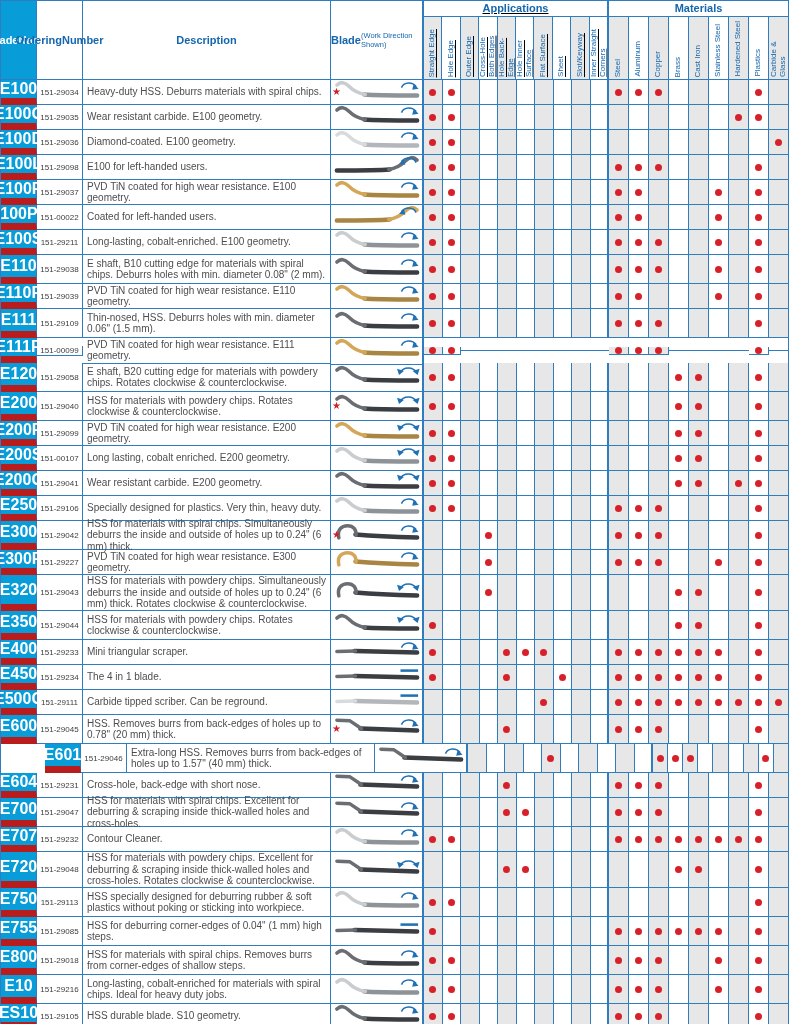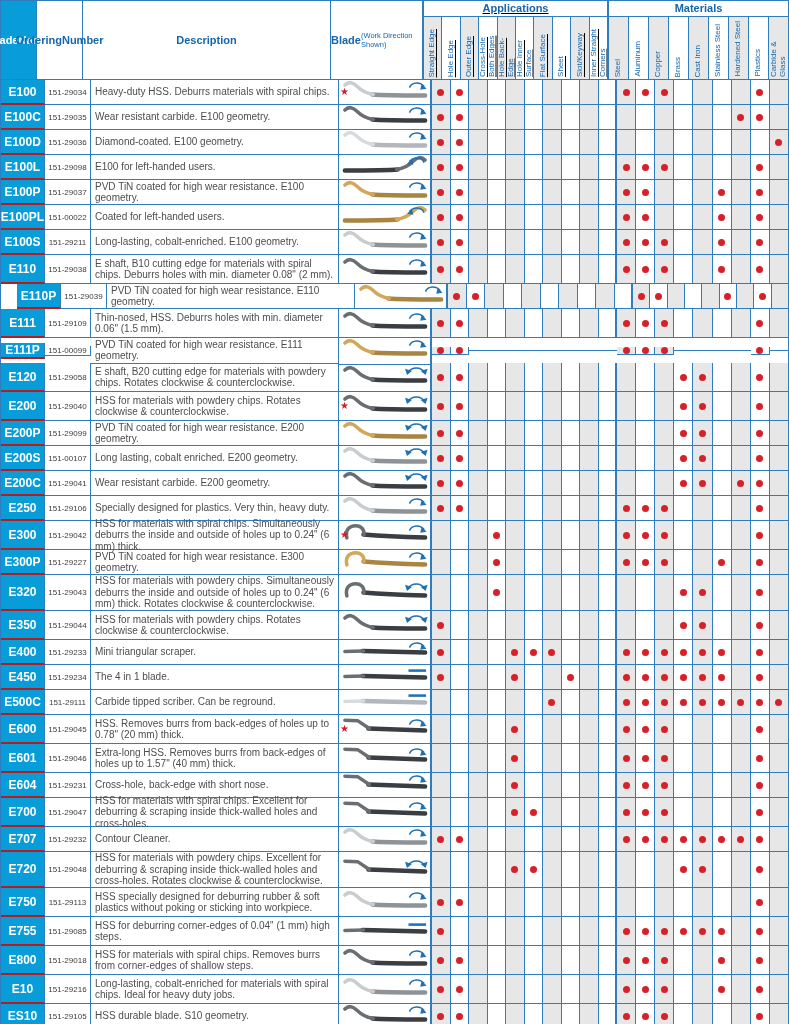--- a/index.html
+++ b/index.html
@@ -27,22 +27,22 @@
   .vcell{box-sizing:border-box;border-right:1px solid var(--border);flex:1;display:flex;
          justify-content:center;align-items:flex-end;overflow:hidden;}
   .vcell:last-child,.appcell:last-child{border-right:1px solid var(--border);}
   .vrow .vcell:last-child{border-right:none;}
   .vlab{writing-mode:vertical-rl;transform:rotate(180deg);font-size:8px;line-height:8.5px;
         max-height:56px;color:var(--htext);padding:2px 0;}
   .stripe{background:var(--stripe);}
   
   .row{display:flex;}
   .cell{box-sizing:border-box;border-right:1px solid var(--border);border-bottom:1px solid var(--border);}
-  .namec{width:44px;background:var(--namebg);color:#fff;font-weight:bold;font-size:12px;
-         display:flex;align-items:center;justify-content:center;border-bottom:2px solid #b91c1c;}
+  .namec{width:36px;background:var(--namebg);color:#fff;font-weight:bold;font-size:16px;
+         display:flex;align-items:center;justify-content:center;border-bottom:7px solid #b91c1c;}
   .orderc{width:46px;font-size:8px;color:#3c3c3c;display:flex;align-items:center;justify-content:center;}
   .descc{width:248px;font-size:10px;line-height:11.5px;color:var(--desc);display:flex;align-items:center;
          padding:1px 4px;}
   .bladec{width:93px;border-right:2px solid var(--border);position:relative;display:flex;
           align-items:center;justify-content:center;}
   .appc{width:18.5px;display:flex;align-items:center;justify-content:center;}
   .appc.lastapp{border-right:2px solid var(--border);}
   .matc{flex:1;display:flex;align-items:center;justify-content:center;}
   .matc:last-child{border-right:none;}
   .dot{width:7px;height:7px;border-radius:50%;background:var(--dot);}
@@ -497,21 +497,21 @@
         <div class="cell matc stripe"></div>
         <div class="cell matc">
           <span class="dot"></span>
         </div>
         <div class="cell matc stripe"></div>
         <div class="cell matc">
           <span class="dot"></span>
         </div>
         <div class="cell matc stripe"></div>
       </div>
-      <div class="row" style="height: 25px; padding-left: 16px;">
+      <div class="row" style="height: 25px;">
         <div class="cell namec">E110P</div>
         <div class="cell orderc">151-29039</div>
         <div class="cell descc">PVD TiN coated for high wear resistance. E110 geometry.</div>
         <div class="cell bladec">
           <span><svg width="90" height="24" viewBox="0 0 92 24">
               <path d="M33,16.5 C45,17.5 60,17.5 87,17.5" fill="none" stroke="#a98544" stroke-width="4.6" stroke-linecap="round"></path>
               <path d="M5,7 C9,3 13,4 17,8 C21,12 26,15.5 34,16.5" fill="none" stroke="#d4a758" stroke-width="3.6" stroke-linecap="round"></path>
               <g>
                 <path d="M71,9.5 C74,3.5 82,3.5 86,8.5" fill="none" stroke="#2070b4" stroke-width="1.6"></path>
                 <path d="M83.5,5.5 L88.5,10.8 L82,11.8 Z" fill="#2070b4"></path>
@@ -1293,21 +1293,21 @@
         </div>
         <div class="cell matc"></div>
         <div class="cell matc stripe"></div>
         <div class="cell matc"></div>
         <div class="cell matc stripe"></div>
         <div class="cell matc">
           <span class="dot"></span>
         </div>
         <div class="cell matc stripe"></div>
       </div>
-      <div class="row" style="height: 29px;">
+      <div class="row" style="height: 29px; margin-left: 44px;">
         <div class="cell namec">E601</div>
         <div class="cell orderc">151-29046</div>
         <div class="cell descc">Extra-long HSS. Removes burrs from back-edges of holes up to 1.57" (40 mm) thick.</div>
         <div class="cell bladec">
           <span><svg width="90" height="24" viewBox="0 0 92 24">
               <path d="M29,13.5 L87,15.5" fill="none" stroke="#3a3d41" stroke-width="4.6" stroke-linecap="round"></path>
               <path d="M5,5 L18,5.5 L30,13.5" fill="none" stroke="#6a6e73" stroke-width="3.6" stroke-linecap="round"></path>
               <g>
                 <path d="M71,9.5 C74,3.5 82,3.5 86,8.5" fill="none" stroke="#2070b4" stroke-width="1.6"></path>
                 <path d="M83.5,5.5 L88.5,10.8 L82,11.8 Z" fill="#2070b4"></path>

